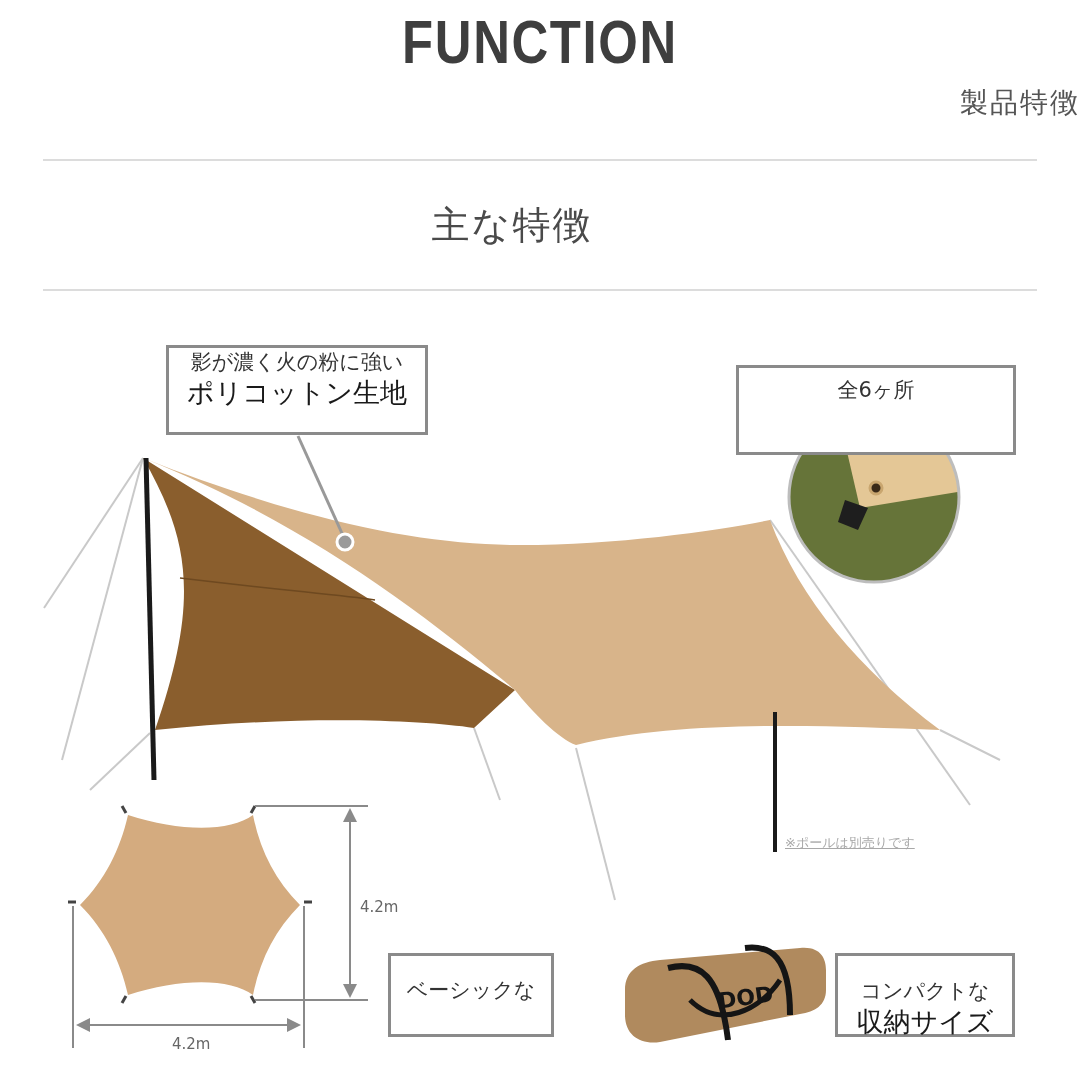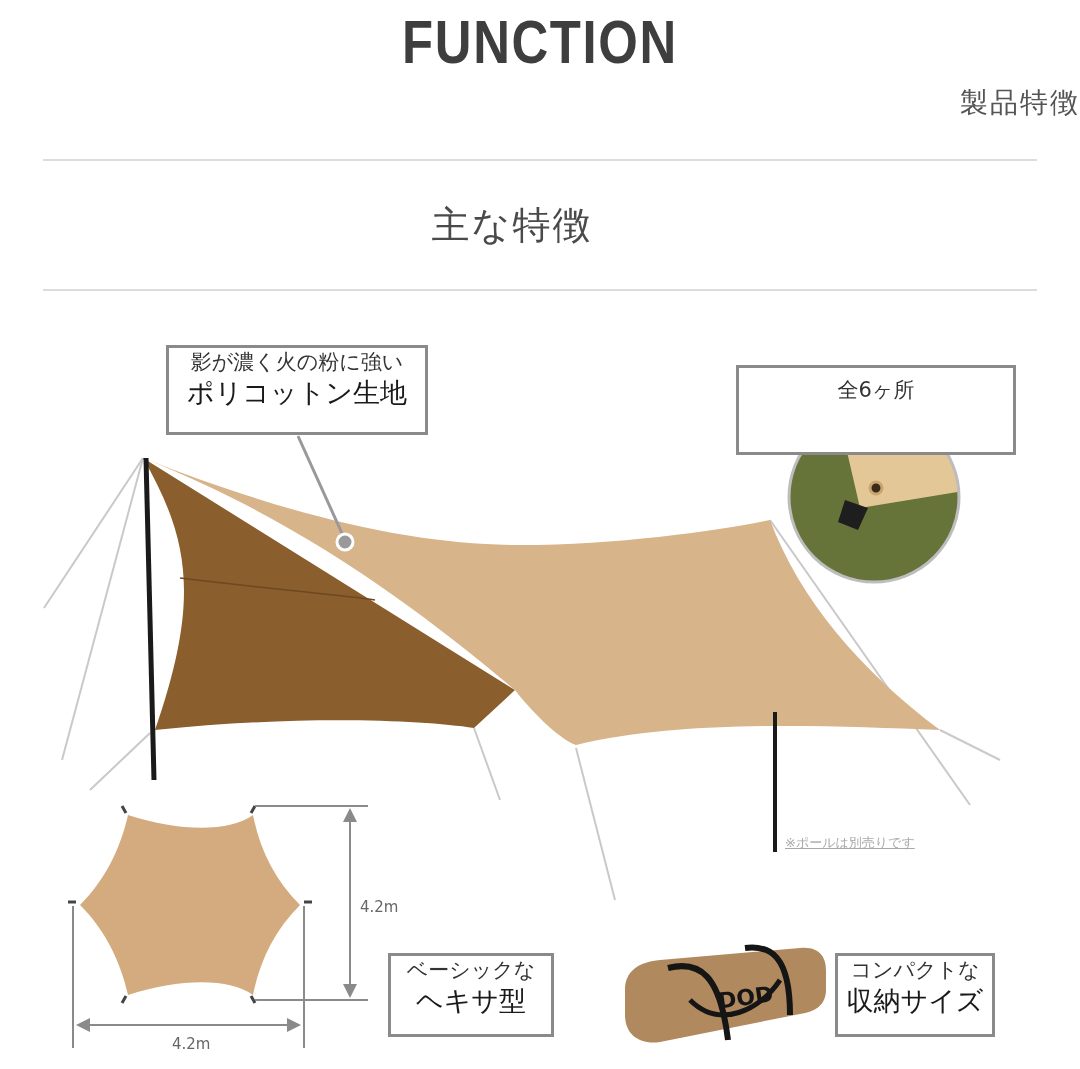--- a/index.html
+++ b/index.html
@@ -108,23 +108,22 @@
 
 <div class="callout" style="left:166px; top:345px; width:262px; height:90px; padding-top:0;">
   <div class="small">影が濃く火の粉に強い</div>
   <div class="big">ポリコットン生地</div>
 </div>
 
 <div class="callout" style="left:736px; top:345px; width:280px; height:90px; padding-top:8px;margin-top:20px;">
   <div class="small">全6ヶ所</div>
 </div>
 
-<div class="callout" style="left:388px; top:953px; width:166px; height:84px; padding-top:0;">
+<div class="callout" style="left:388px; top:953px; width:166px; height:84px; padding-top:20px;">
   <div class="small">ベーシックな</div>
-  <div class="big">ヘキサ型</div>
 </div>
 
-<div class="callout" style="left:835px; top:953px; width:160px; height:84px; padding-top:0;">
+<div class="callout" style="left:835px; top:953px; width:180px; height:84px; padding-top:21px;">
   <div class="small">コンパクトな</div>
   <div class="big">収納サイズ</div>
 </div>
 
 <div class="note">※ポールは別売りです</div>
 
 </body></html>

